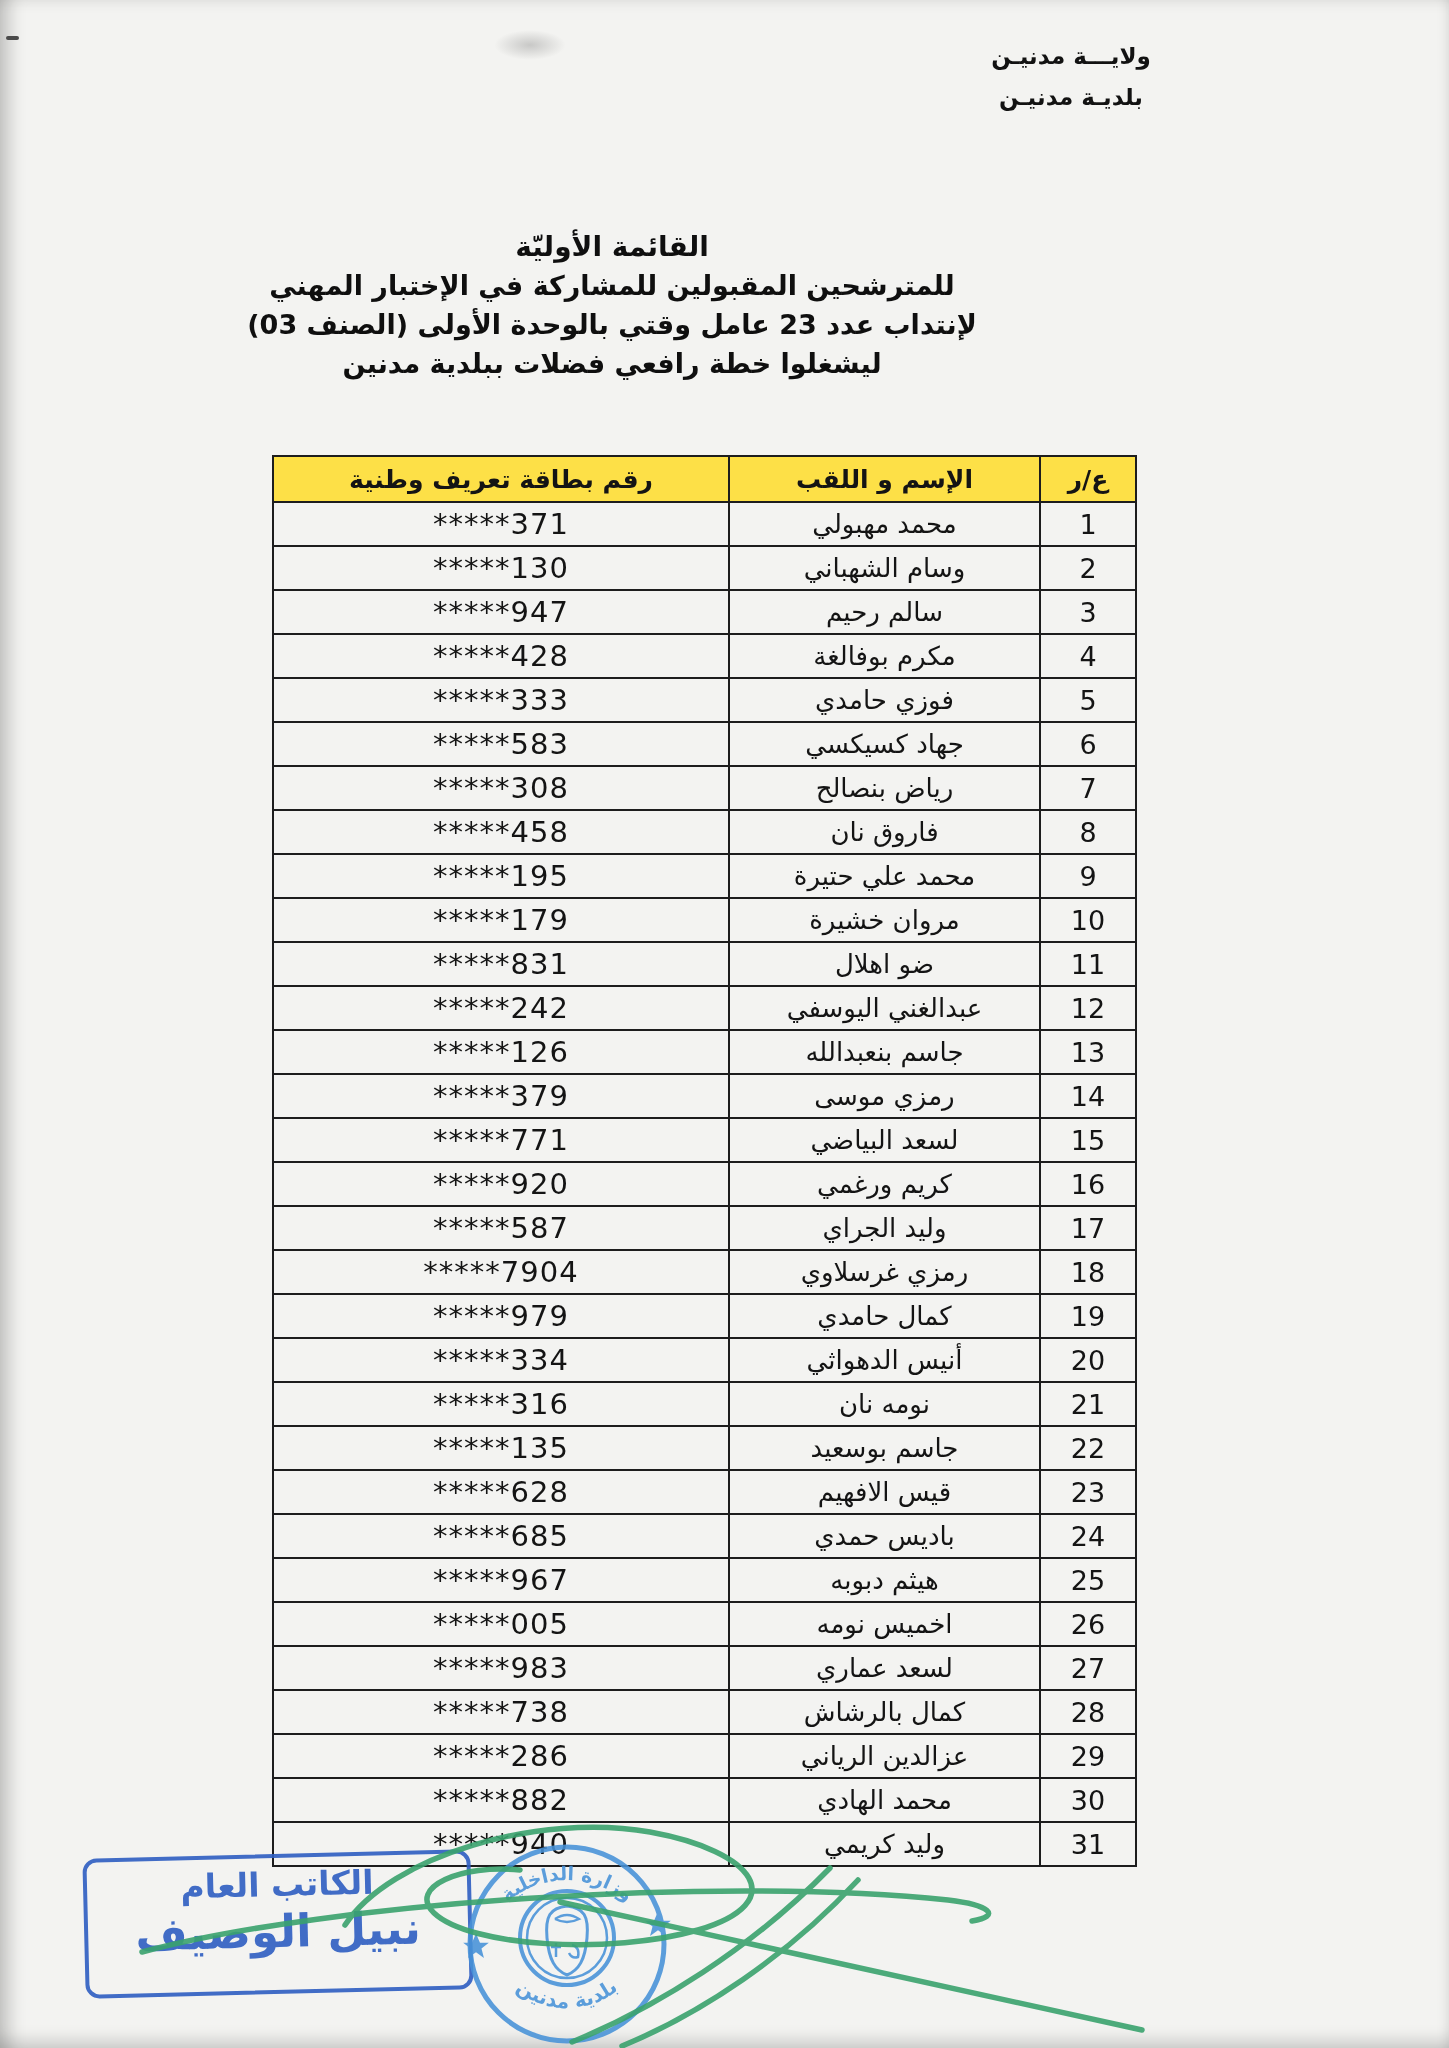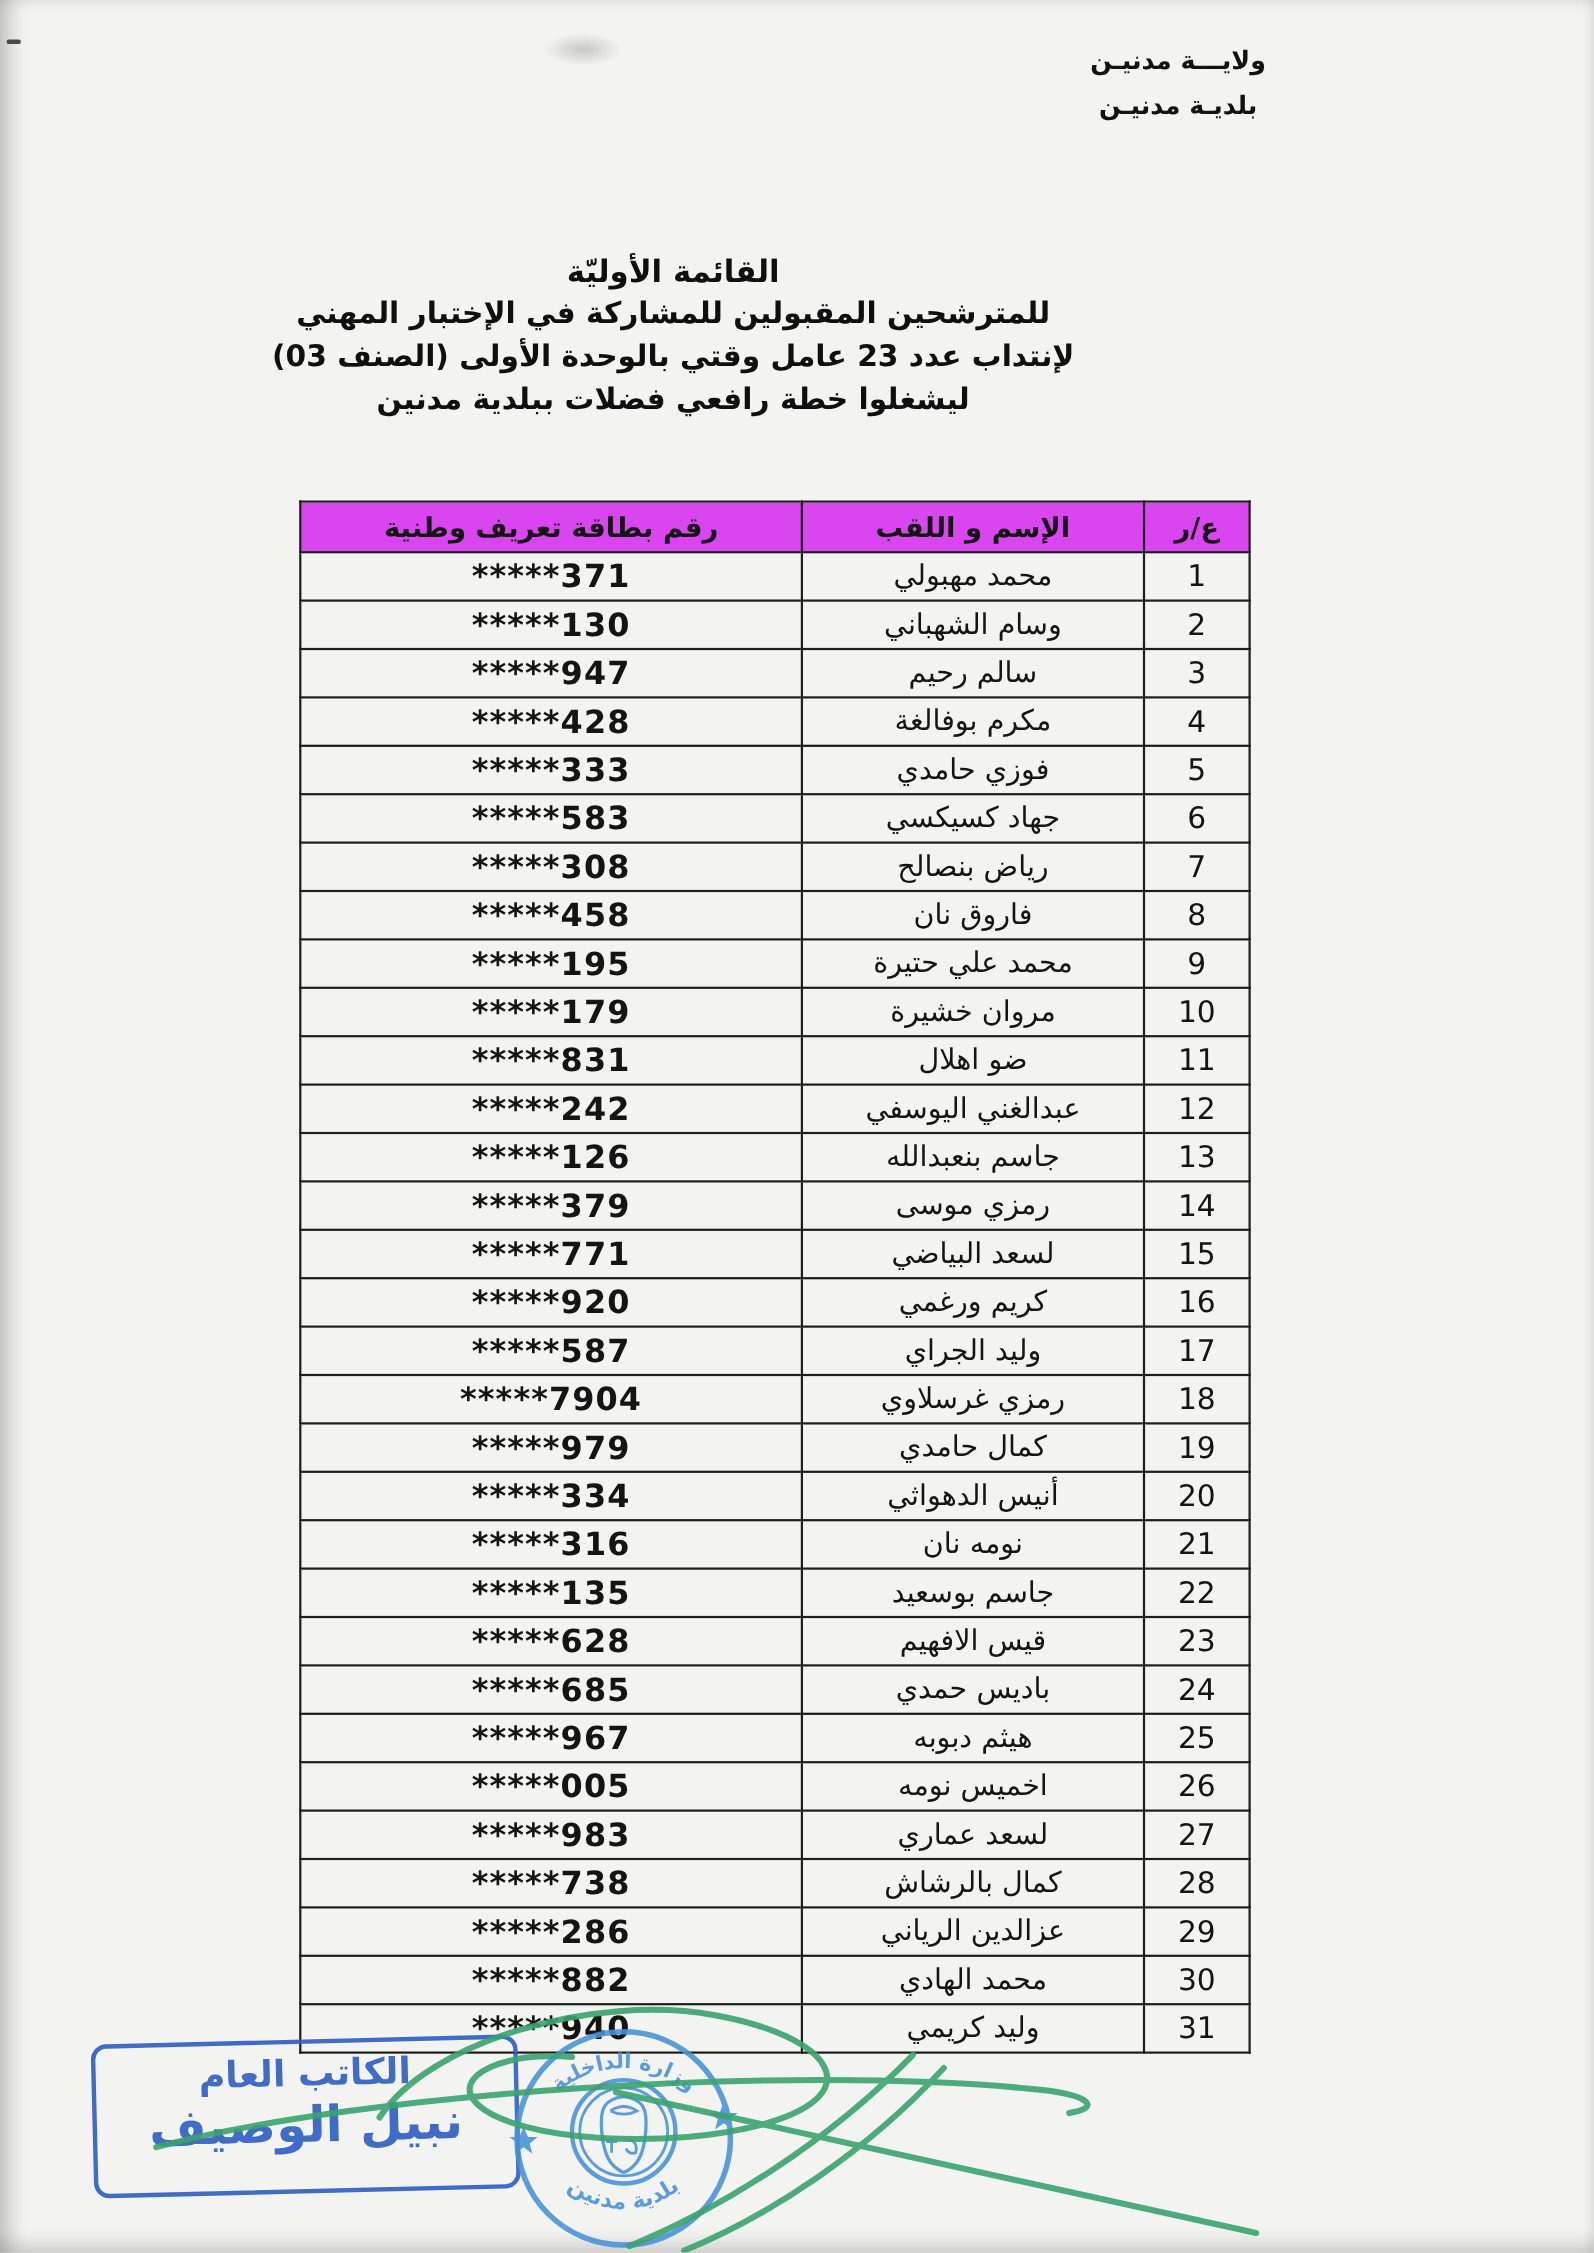--- a/index.html
+++ b/index.html
@@ -46,26 +46,26 @@
   .candidates-table {
     position:absolute; top:455px; left:272px; width:863px;
     border-collapse:collapse; table-layout:fixed; direction:rtl;
     color:#141414;
   }
   .candidates-table th, .candidates-table td {
     border:2px solid #1d1d1d; text-align:center; padding:0;
     overflow:hidden; white-space:nowrap;
   }
   .candidates-table thead th {
-    background:#d946ef; height:44px; font-size:25px; font-weight:bold;
+    background:#fde047; height:44px; font-size:25px; font-weight:bold;
   }
   .candidates-table td { height:42px; font-size:26px; }
   .candidates-table td.c-index { font-size:27px; }
   .candidates-table td.c-id {
-    direction:ltr; font-size:29px; letter-spacing:1px; font-weight:700;
+    direction:ltr; font-size:29px; letter-spacing:1px; font-weight:400;
   }
   col.col-index { width:96px; }
   col.col-name  { width:311px; }
   col.col-id    { width:456px; }
   
   .stamp {
     position:absolute; left:84px; top:1854px; width:380px; height:132px;
     border:4px solid #2e5ec2; border-radius:14px;
     transform:rotate(-1.4deg);
     color:#2e5ec2; text-align:center; opacity:.9;

